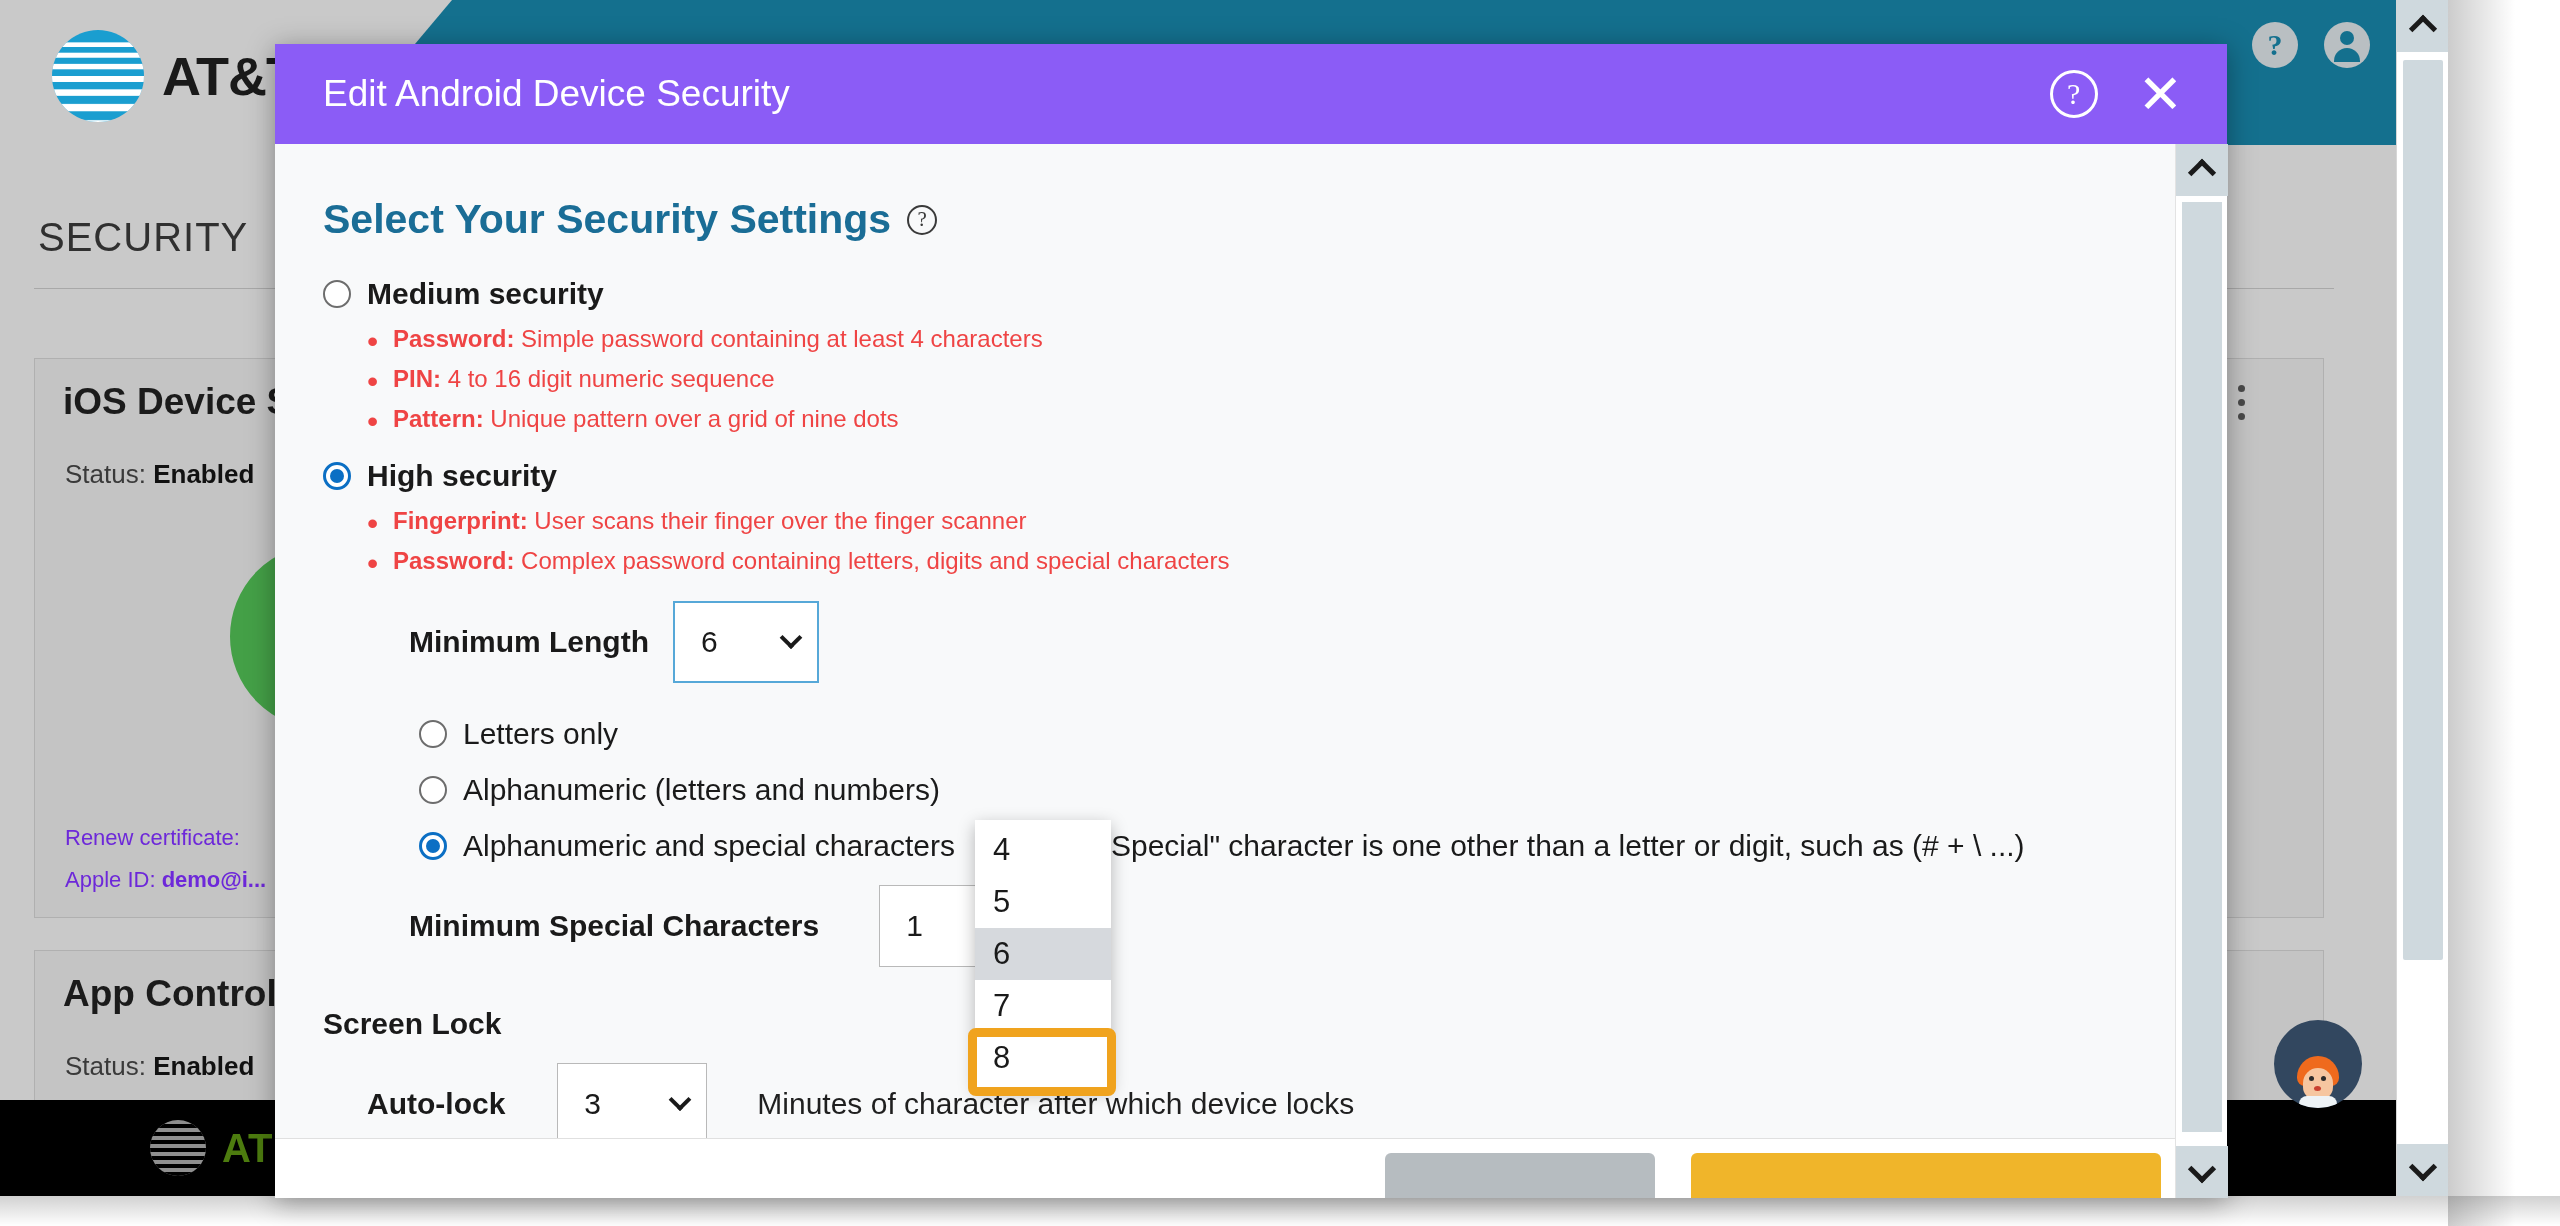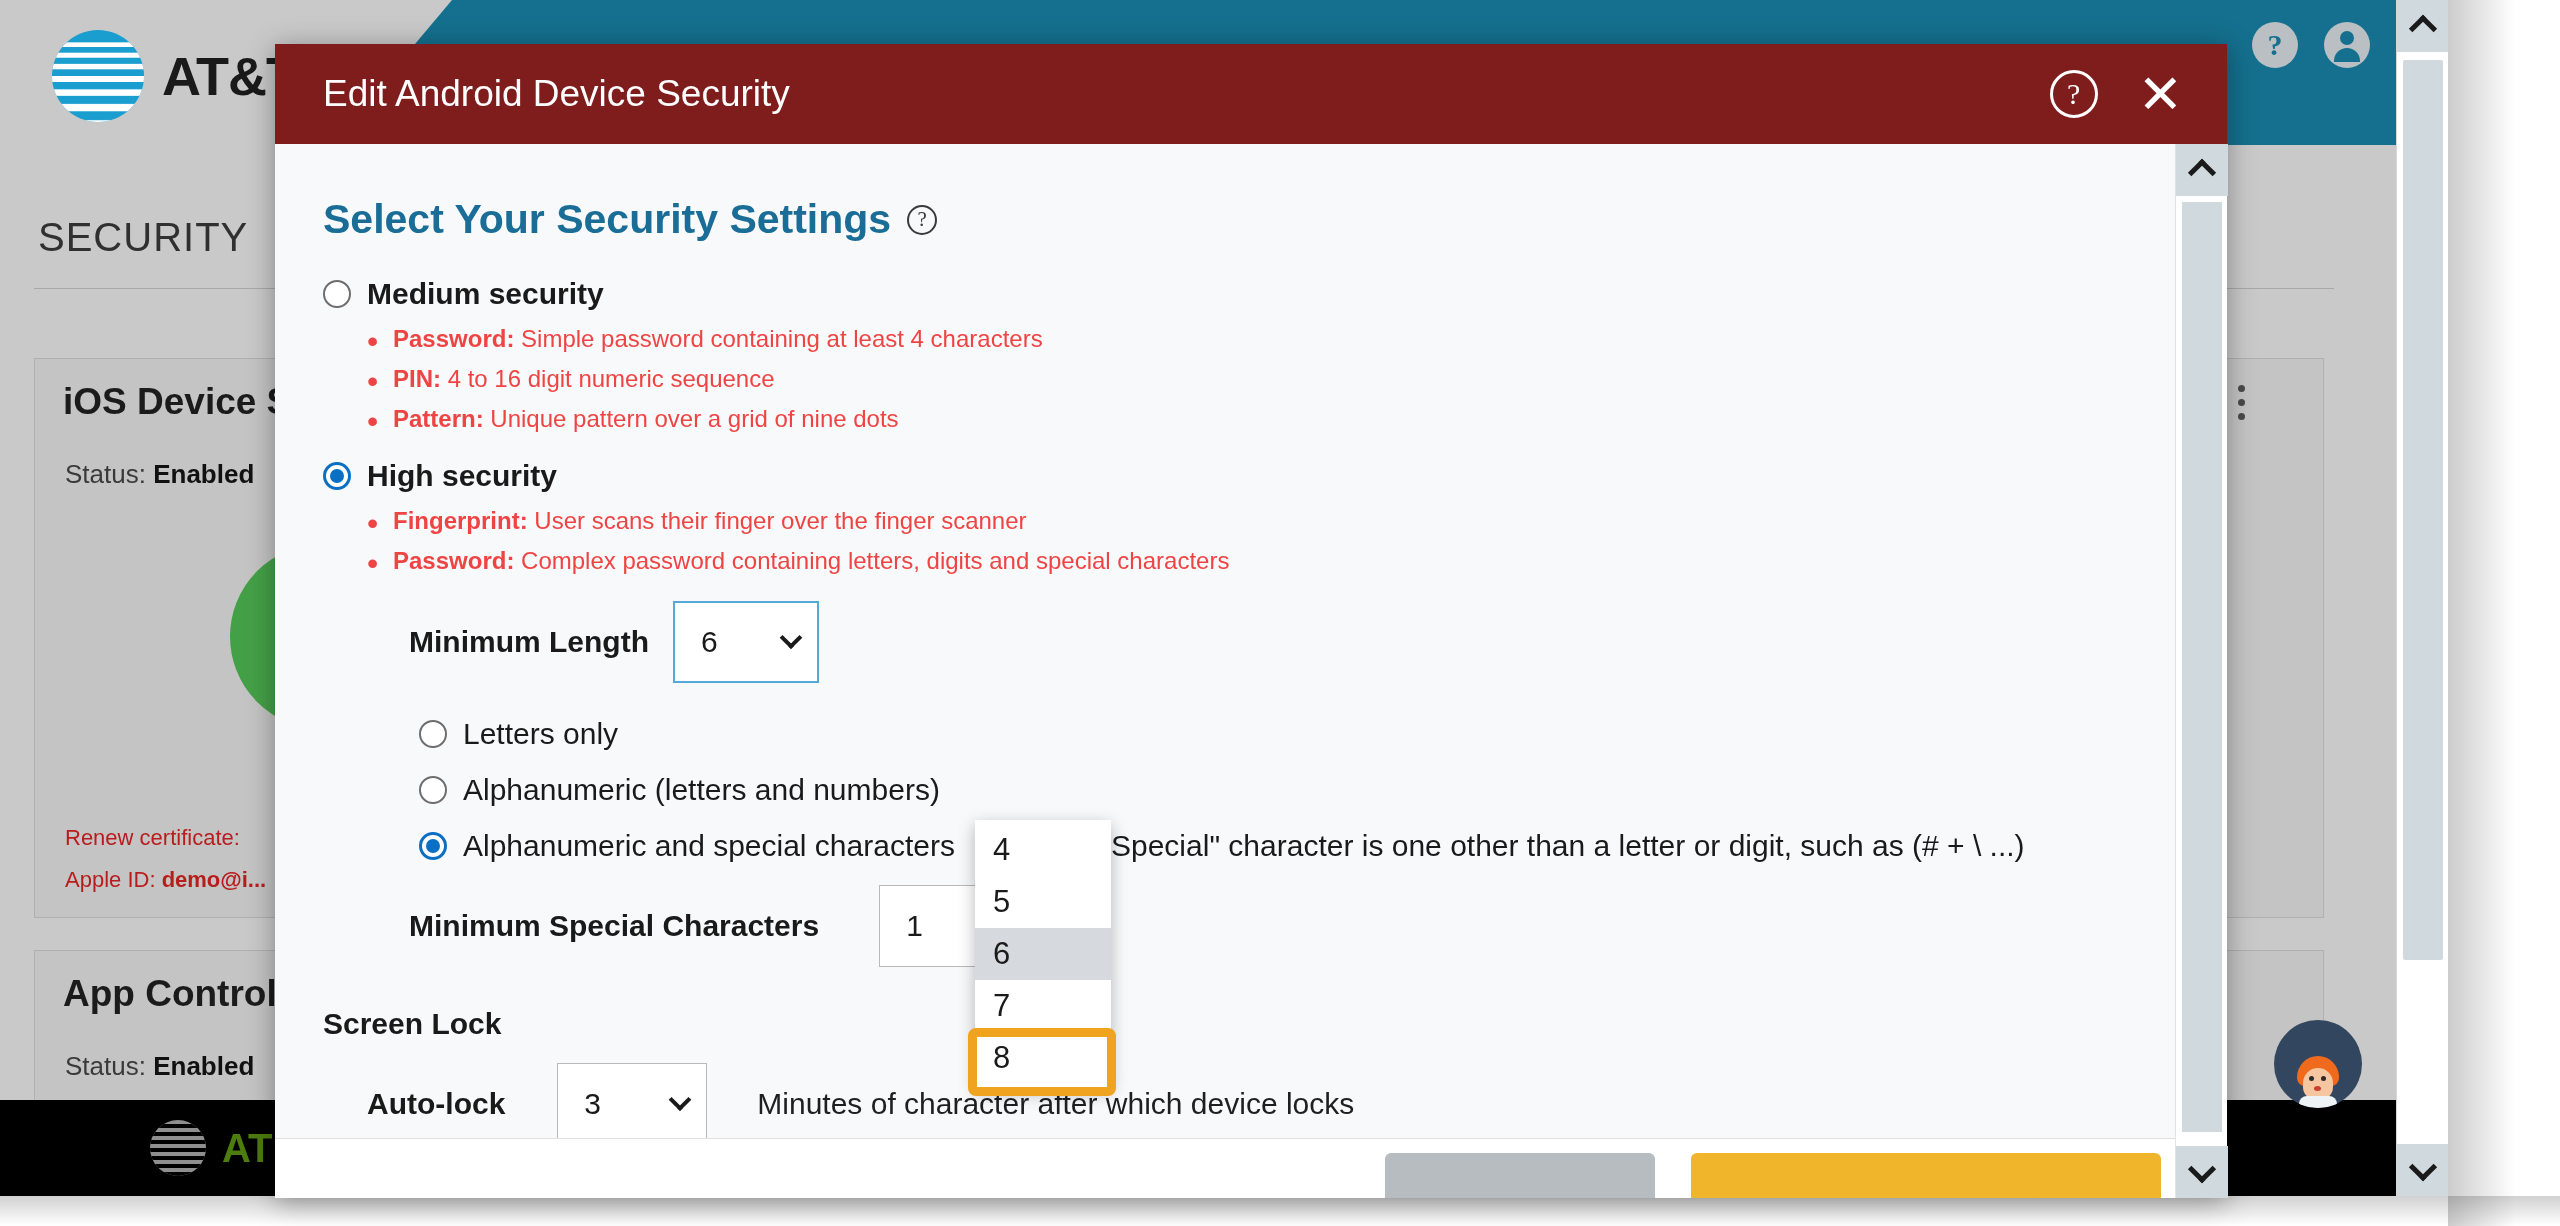--- a/index.html
+++ b/index.html
@@ -66,21 +66,21 @@
   .bg-card {
     position:absolute; background:#c4c4c4; border:1px solid #b0b0b0;
   }
   #card-ios { left: 34px; top: 358px; width: 2290px; height: 560px; }
   #card-app { left: 34px; top: 950px; width: 2290px; height: 180px; }
   .card-title {
     position:absolute; left:28px; top:22px; font-size:37px; font-weight:bold; color:#1b1b1b;
   }
   .card-status { position:absolute; left:30px; top:100px; font-size:26px; color:#3a3a3a; }
   .card-status b { color:#111; }
-  .card-foot { position:absolute; left:30px; font-size:22px; color:#b91c1c; }
+  .card-foot { position:absolute; left:30px; font-size:22px; color:#6d28d9; }
   .green-ring {
     position:absolute; left: 195px; top: 185px;
     width: 185px; height: 185px; border-radius: 50%;
     border: 46px solid #44a047;
   }
   #card-android-title {
     position:absolute; right: 120px; top: 22px; font-size: 37px; font-weight:bold; color:#1b1b1b;
     display:flex; align-items:center; gap:14px; white-space:nowrap;
   }
   .help-circle {
@@ -150,21 +150,21 @@
     background: linear-gradient(to bottom, rgba(0,0,0,0.18), rgba(0,0,0,0));
   }
 
   
   #modal {
     position:absolute; left: 275px; top: 44px; width: 1952px; height: 1154px;
     box-shadow: 0 4px 26px rgba(0,0,0,0.35);
     display:flex; flex-direction:column;
   }
   #modal-titlebar {
-    height: 100px; background:#7f1d1d; display:flex; align-items:center;
+    height: 100px; background:#8b5cf6; display:flex; align-items:center;
     padding: 0 38px 0 48px; color:#fff; flex: 0 0 100px;
   }
   #modal-title { font-size: 37px; flex:1; }
   #modal-help {
     width: 48px; height:48px; border-radius:50%; border:3px solid #fff;
     display:flex;align-items:center;justify-content:center;
     font-size:30px; font-family:"Liberation Serif", serif; margin-right: 40px; cursor:pointer;
   }
   #modal-close {
     font-size: 54px; line-height:1; font-weight:300; cursor:pointer; margin-right:6px;

